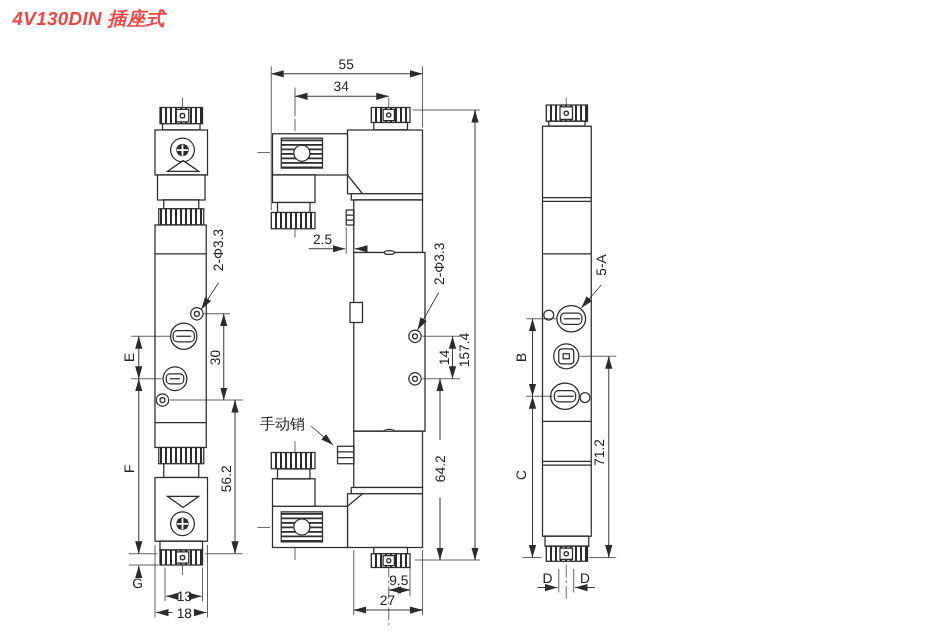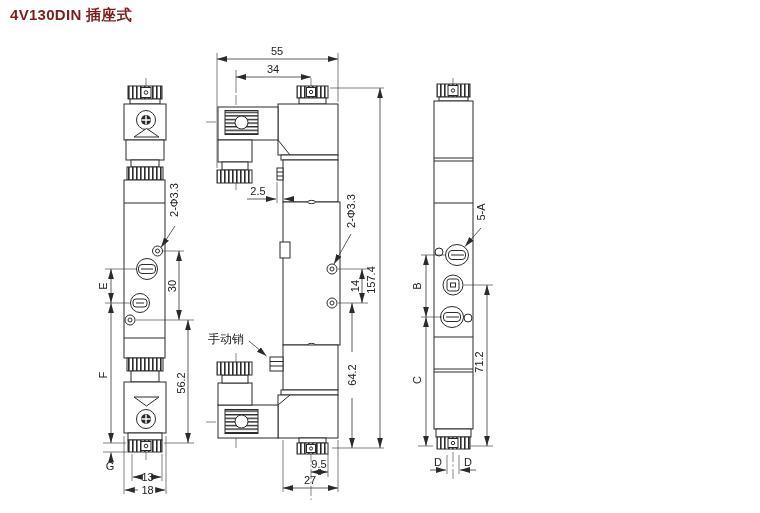--- a/index.html
+++ b/index.html
@@ -1,19 +1,19 @@
 <!DOCTYPE html>
 <html><head>
 <meta charset="utf-8">
 <style>
   html,body{margin:0;padding:0;background:#ffffff;}
   .page{position:relative;width:760px;height:513px;background:#fff;overflow:hidden;
         font-family:"Liberation Sans","DejaVu Sans",sans-serif;}
   .title{position:absolute;left:10px;top:6px;font-size:15px;font-weight:600;
-         color:#7f1d1d;letter-spacing:.3px;}
+         color:#ef4444;letter-spacing:.3px;font-style:italic;}
   svg{position:absolute;left:0;top:0;}
   .ln{fill:none;stroke:#2b2b2b;stroke-width:1;}
   .lnw{fill:#fff;stroke:#2b2b2b;stroke-width:1;}
   .thin{fill:none;stroke:#8a8a8a;stroke-width:.6;}
   .cl{fill:none;stroke:#555;stroke-width:.7;stroke-dasharray:10 2.5 2 2.5;}
   .dim{fill:none;stroke:#2b2b2b;stroke-width:.75;}
   .ext{fill:none;stroke:#2b2b2b;stroke-width:.6;}
   .kn{fill:url(#kn);stroke:#2b2b2b;stroke-width:1;}
   .rb{fill:url(#rb);stroke:#2b2b2b;stroke-width:1;}
   .dk{fill:#2b2b2b;}

